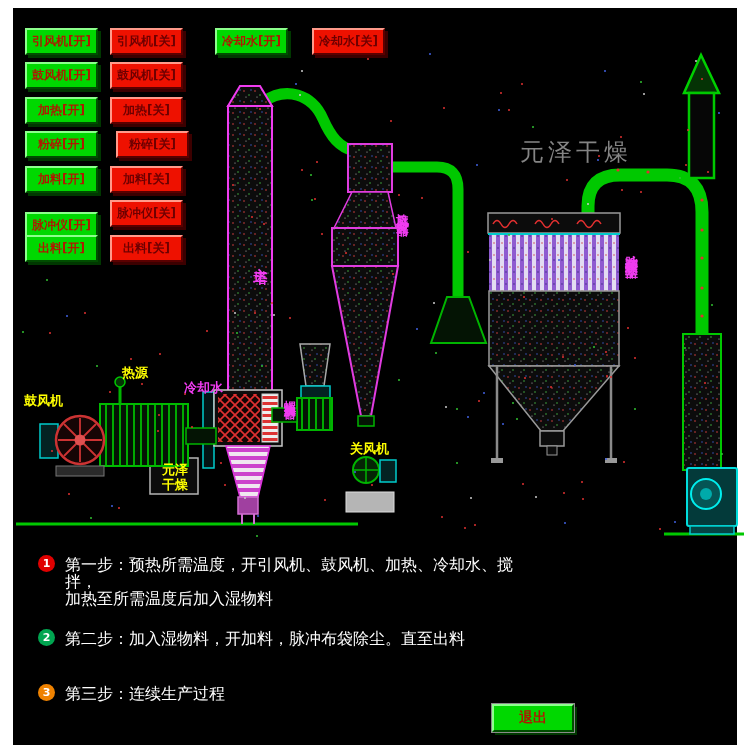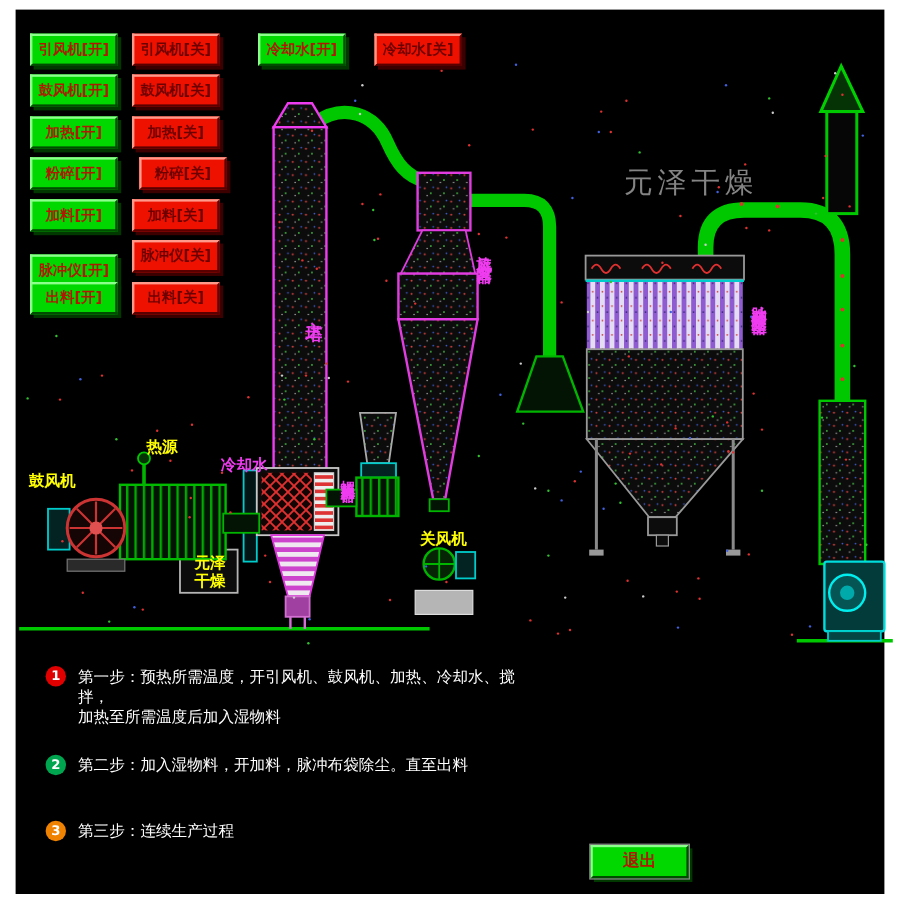--- a/index.html
+++ b/index.html
@@ -20,21 +20,21 @@
   .hmi-btn{position:absolute;width:73px;height:27px;z-index:4;padding:0;cursor:pointer;
          font-family:inherit;font-size:12px;font-weight:bold;border:2px solid;}
   .hmi-btn.green{background:var(--btn-green,#00d800);color:#b01800;
          border-color:#8cff8c #004d00 #004d00 #8cff8c;box-shadow:3px 3px 0 #003800;}
   .hmi-btn.red{background:var(--btn-red,#ee1100);color:#6d0000;
          border-color:#ff9a8a #5a0000 #5a0000 #ff9a8a;box-shadow:3px 3px 0 #3c0000;}
   .exit-btn{left:492px;top:704px;width:82px;height:28px;font-size:14px;outline:1px solid #8a8a8a;}
   .step{position:absolute;left:38px;z-index:3;display:flex;gap:10px;align-items:flex-start;color:#fff;}
   .step-num{width:17px;height:17px;border-radius:50%;color:#fff;font-size:11px;font-weight:bold;
          display:flex;align-items:center;justify-content:center;flex:none;margin-top:-1px;}
-  .step-text{font-size:13px;line-height:17px;white-space:pre-line;}
+  .step-text{font-size:16px;line-height:17px;white-space:pre-line;}
   .pipe{stroke:#00c800;fill:none;stroke-linejoin:round;}
 </style>
 </head>
 <body>
 
 <div class="stage">
   <div class="black-area"></div>
 
   <svg class="diagram" viewBox="0 0 750 560">
     <defs>

